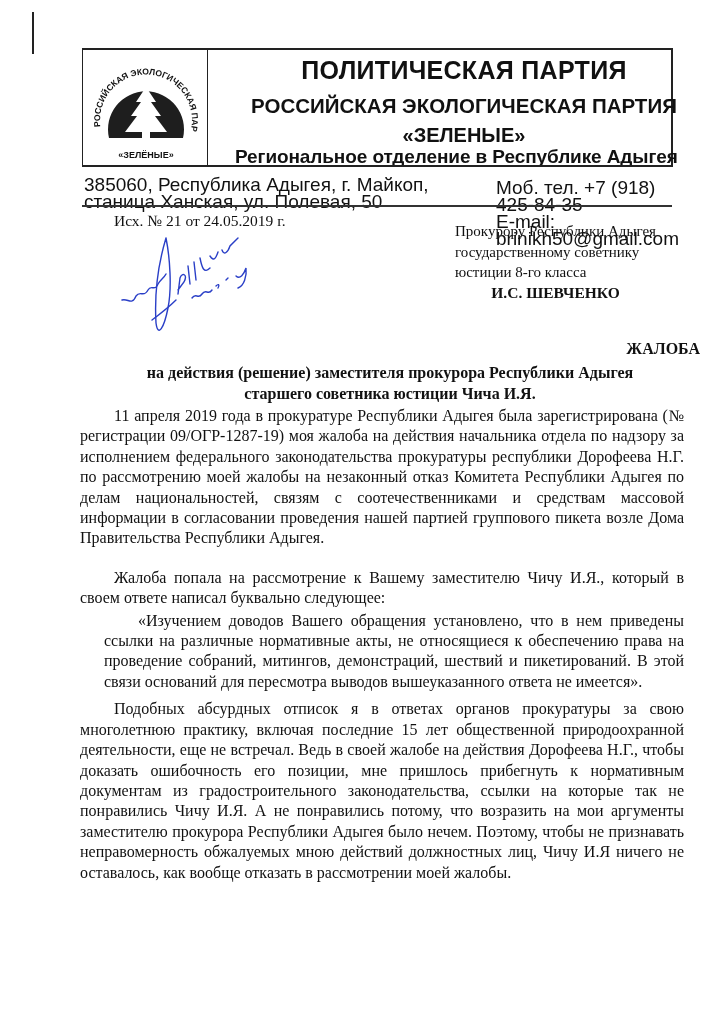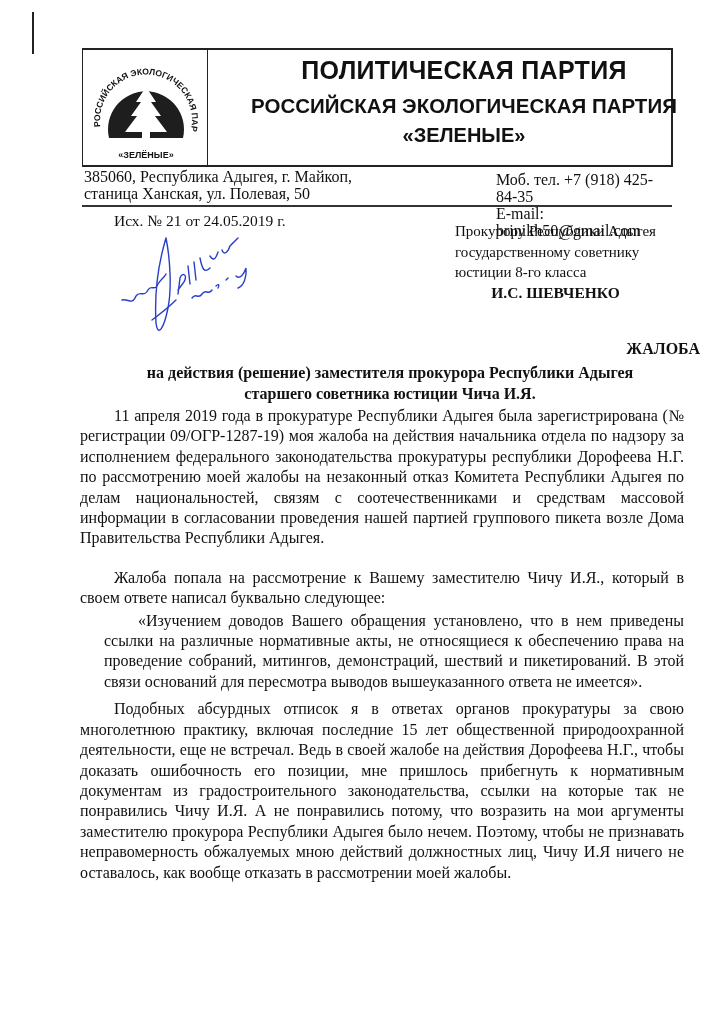--- a/index.html
+++ b/index.html
@@ -11,21 +11,21 @@
   .letterhead { position: absolute; left: 82px; top: 48px; width: 590px; height: 160px; }
   .lh-box { position: absolute; left: 0; top: 0; width: 588px; height: 117px; border-top: 2px solid #222; border-left: 1px solid #222; border-right: 2px solid #222; }
   .logo-cell { position: absolute; left: 0; top: 0; width: 124px; height: 117px; border-right: 1px solid #222; }
   .logo-svg { position: absolute; left: 4px; top: 6px; width: 118px; height: 108px; }
   .lh-title { position: absolute; left: 126px; width: 462px; text-align: center; font-family: "Liberation Sans", "DejaVu Sans", sans-serif; font-weight: bold; color: #111; padding-left: 24px; }
   .t1 { top: 6px; font-size: 25px; letter-spacing: 0.3px; }
   .t2 { top: 44px; font-size: 20.5px; }
   .t3 { top: 74px; font-size: 20px; }
   .t4 { top: 96px; font-size: 19px; font-weight: bold; text-align: left; left: 128px; letter-spacing: -0.1px; }
   .lh-bottomline { position: absolute; left: 0; top: 117px; width: 590px; height: 2px; background: #222; }
-  .lh-contacts { position: absolute; top: 120px; left: 0; width: 590px; height: 36px; font-family: Liberation Serif, serif; font-size: 16px; line-height: 17px; }
+  .lh-contacts { position: absolute; top: 128px; left: 0; width: 590px; height: 36px; font-family: Liberation Sans, sans-serif; font-size: 19px; line-height: 17px; }
   .addr { position: absolute; left: 2px; top: 0; }
   .contact { position: absolute; left: 414px; top: 3px; }
   .lh-line2 { position: absolute; left: 0; top: 157px; width: 590px; height: 2px; background: #333; }
 
   .outgoing { position: absolute; left: 114px; top: 212px; font-size: 15.5px; }
   .signature { position: absolute; left: 118px; top: 228px; width: 150px; height: 115px; }
   .addressee { position: absolute; left: 455px; top: 221px; font-size: 15px; line-height: 20.5px; }
   .addressee .name { font-weight: bold; font-size: 15.5px; text-align: center; }
 
   .heading { position: absolute; left: 80px; width: 620px; text-align: center; font-weight: bold; }
@@ -55,20 +55,21 @@
         <path d="M59 20 L64 34 L61 34 L69 46 L64 46 L74 60 L68 60 L80 76 L63 76 L63 84 L55 84 L55 76 L38 76 L50 60 L44 60 L54 46 L49 46 L57 34 L54 34 Z" fill="#ffffff"></path>
         <text font-family="Liberation Sans, sans-serif" font-size="8.6" font-weight="bold" fill="#111">
           <textPath href="#ringPath" startOffset="2%">РОССИЙСКАЯ ЭКОЛОГИЧЕСКАЯ ПАРТИЯ</textPath>
         </text>
         <text x="59" y="102" text-anchor="middle" font-family="Liberation Sans, sans-serif" font-size="9" font-weight="bold" fill="#111">«ЗЕЛЁНЫЕ»</text>
       </svg>
     </div>
     <div class="lh-title t1">ПОЛИТИЧЕСКАЯ ПАРТИЯ</div>
     <div class="lh-title t2">РОССИЙСКАЯ ЭКОЛОГИЧЕСКАЯ ПАРТИЯ</div>
     <div class="lh-title t3">«ЗЕЛЕНЫЕ»</div>
+    <div class="lh-title t4">Региональное отделение в Республике Адыгея</div>
   </div>
   <div class="lh-bottomline"></div>
   <div class="lh-contacts">
     <div class="addr">
       <div>385060, Республика Адыгея, г. Майкоп,</div>
       <div>станица Ханская, ул. Полевая, 50</div>
     </div>
     <div class="contact">
       <div>Моб. тел. +7 (918) 425-84-35</div>
       <div>E-mail: brinikh50@gmail.com</div>

